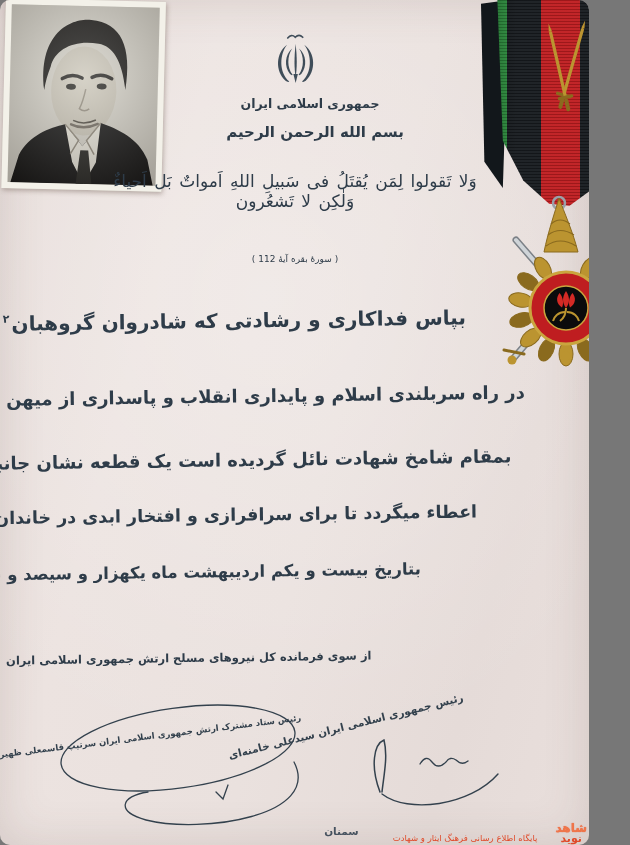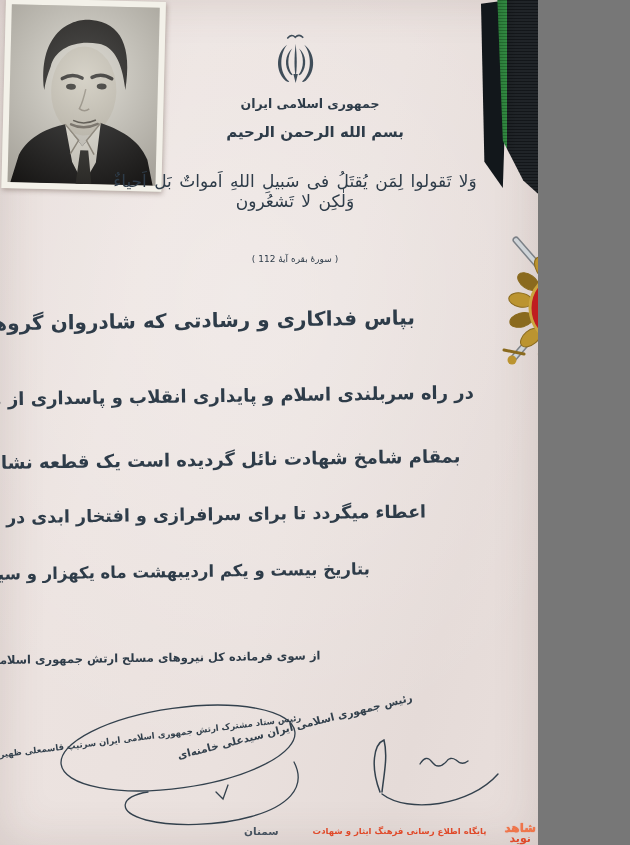--- a/index.html
+++ b/index.html
@@ -1,22 +1,23 @@
 <!DOCTYPE html>
 <html style="--paper: #eae2df; --ink: #2e3c49; --ribbon-green: #2f9441; --ribbon-dark: #171b1f; --ribbon-red: #bf1d20; --gold: #bb9430; --gold-dark: #8a6a1e; --silver: #cfd4d8; --tulip-red: #d42a25; --watermark-red: #e04a2a; --watermark-dark: #46525f;"><head>
 <meta charset="utf-8">
 <style>
   html,body{margin:0;padding:0;background:#777;}
   .page{
-    position:relative;width:538px;height:845px;overflow:hidden;
+    position:relative;width:589px;height:845px;overflow:hidden;
     font-family:"DejaVu Sans",sans-serif;color:var(--ink,#2e3c49);
     background:
       radial-gradient(120% 90% at 45% 35%, rgba(255,255,255,.28), rgba(0,0,0,0) 62%),
       linear-gradient(105deg,#e6dcd9 0%,#ece3e0 28%,#eae1de 55%,#e5dbd8 80%,#e9dfdc 100%);
     box-shadow:inset 0 0 46px rgba(95,70,60,.16);
+    border-radius:10px;
   }
   .abs{position:absolute;}
   .rtl{direction:rtl;unicode-bidi:plaintext;}
   .center{text-align:center;}
   
   .photo{left:6px;top:-2px;width:148px;height:178px;border:6px solid #f3f1e9;
     background:#d4d1c7;transform:rotate(1.4deg);transform-origin:0 0;
     box-shadow:1px 2px 5px rgba(70,45,35,.35);}
   .photo-shade{position:absolute;inset:0;
     background:radial-gradient(90% 80% at 50% 40%, rgba(255,255,255,.25), rgba(30,25,20,.28) 95%);}
@@ -63,21 +64,21 @@
   .f-ink{fill:#3f4d59;} .s-ink{stroke:#3f4d59;fill:none;}
   .s-pen{stroke:#33414d;fill:none;stroke-linecap:round;}
   .f-gold{fill:var(--gold,#bb9430);} .f-goldd{fill:var(--gold-dark,#8a6a1e);}
   .s-goldd{stroke:var(--gold-dark,#8a6a1e);fill:none;}
   .s-gold{stroke:var(--gold,#bb9430);fill:none;}
   
   .watermark{right:2px;bottom:2px;direction:rtl;display:flex;align-items:flex-end;gap:16px;}
   .wm-logo{display:flex;flex-direction:column;align-items:center;line-height:.85;margin-left:2px;}
   .wm-logo-top{font-size:12px;font-weight:700;color:#f0764a;text-shadow:0 0 1px #e44f28;}
   .wm-logo-bottom{font-size:11px;font-weight:900;color:var(--watermark-red,#e04a2a);}
-  .wm-caption{font-size:8.5px;font-weight:700;color:var(--watermark-red,#e04a2a);margin-bottom:7px;}
+  .wm-caption{font-size:8.5px;font-weight:400;color:var(--watermark-red,#e04a2a);}
   .wm-city{font-size:10.5px;font-weight:700;color:var(--watermark-dark,#46525f);margin-bottom:6px;margin-right:18px;}
 </style>
 </head>
 <body>
 
 <div class="page">
 
   <div class="abs photo">
     <svg width="148" height="178" viewBox="0 0 148 180">
       <rect x="0" y="0" width="148" height="180" fill="#d3d0c6"></rect>

